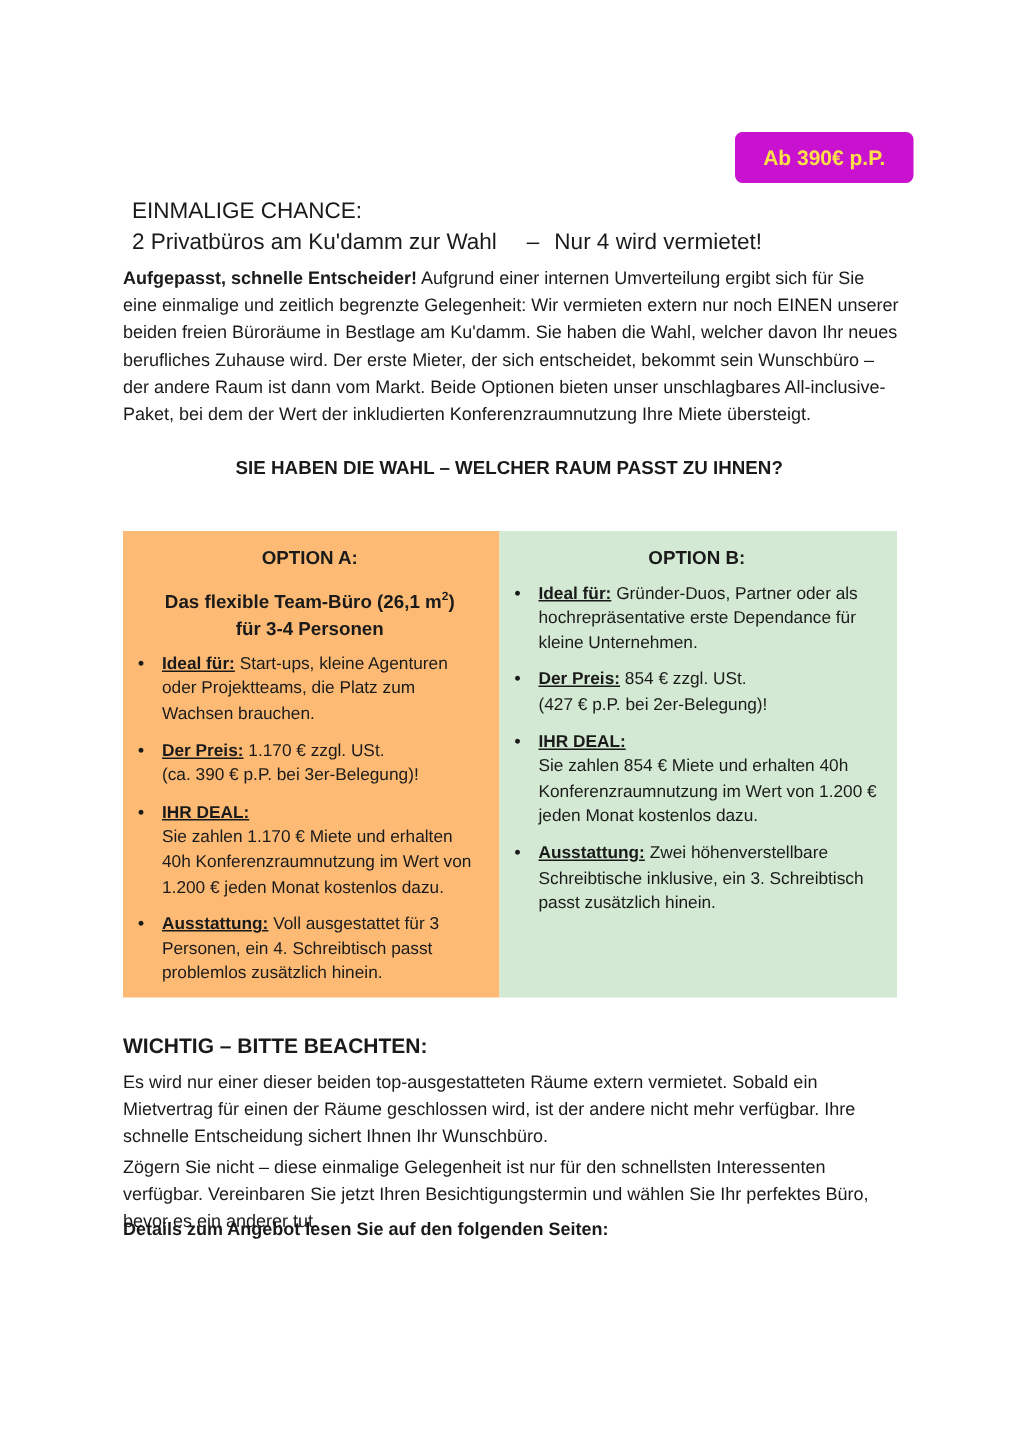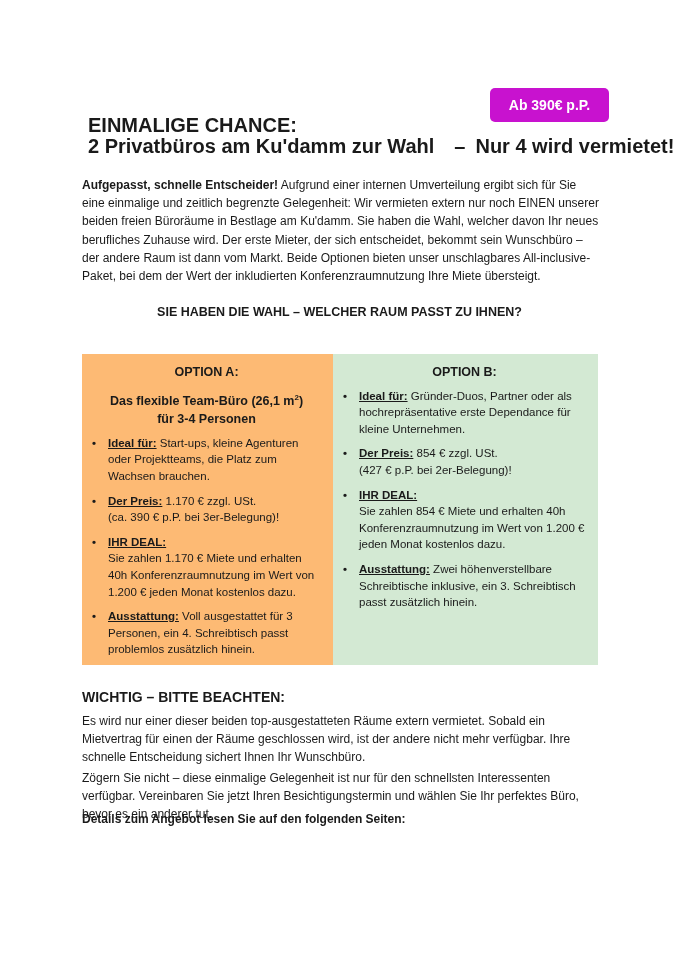--- a/index.html
+++ b/index.html
@@ -1,21 +1,21 @@
 <!DOCTYPE html>
 <html><head>
 <meta charset="utf-8">
 <style>
   html, body { margin: 0; padding: 0; background: #ffffff; }
   body { width: 679px; height: 960px; position: relative; overflow: hidden;
          font-family: "Liberation Sans", "DejaVu Sans", sans-serif; color: #1a1a1a; }
   .badge { position: absolute; left: 490px; top: 88px; width: 119px; height: 34px;
-           background: #c812cf; border-radius: 5px; color: #ffffff; font-weight: bold;
+           background: #c812cf; border-radius: 5px; color: #fde047; font-weight: bold;
            font-size: 14px; display: flex; align-items: center; justify-content: center; }
-  .title { position: absolute; left: 88px; top: 115px; font-weight: bold; font-size: 20px; line-height: 21px; }
+  .title { position: absolute; left: 88px; top: 130px; font-weight: normal; font-size: 15px; line-height: 21px; }
   .title .dash { display: inline-block; margin: 0 10px 0 20px; }
   .intro { position: absolute; left: 82px; top: 176px; width: 520px; font-size: 12px; line-height: 18.2px; }
   .section-head { position: absolute; left: 0; width: 679px; top: 305px; text-align: center;
                   font-weight: bold; font-size: 12.5px; }
   .options { position: absolute; left: 82px; top: 354px; width: 516px; height: 311px; display: flex; }
   .opt { box-sizing: border-box; padding: 8px 10px 0 8px; font-size: 11.5px; line-height: 16.6px; }
   .opt-a { width: 251px; background: #fdba74; }
   .opt-b { width: 265px; background: #d3e9d3; }
   .opt-label { text-align: center; font-weight: bold; font-size: 12.5px; margin-top: 2px; }
   .opt-name { text-align: center; font-weight: bold; font-size: 12.5px; line-height: 18px; margin-top: 8px; }

